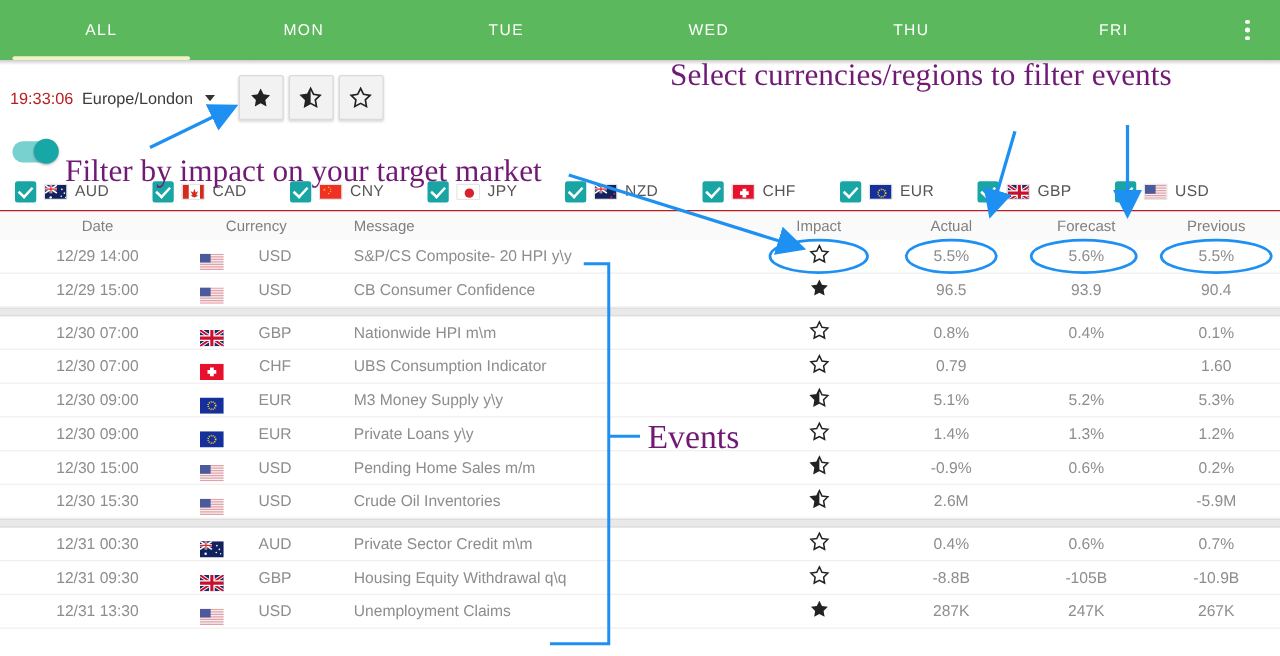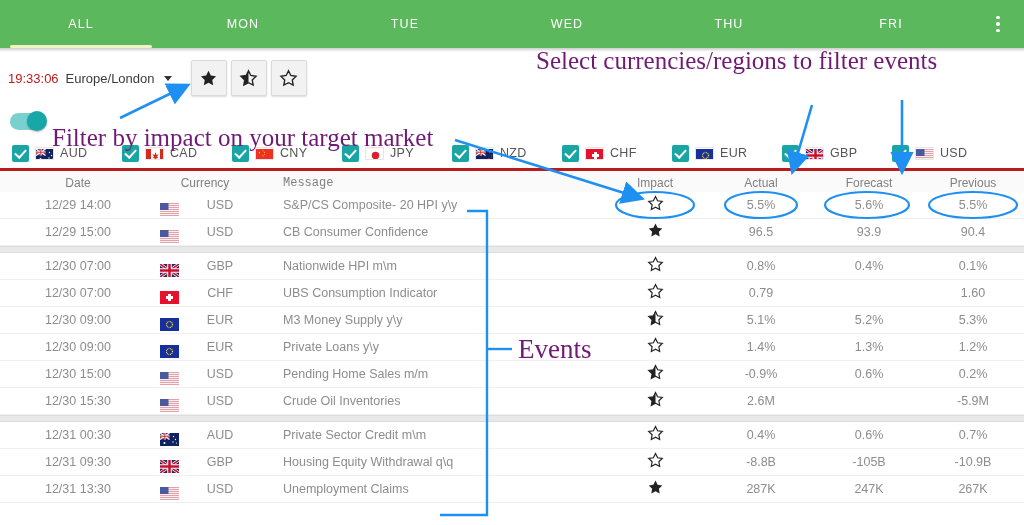--- a/index.html
+++ b/index.html
@@ -162,21 +162,21 @@
   .curlabel{
     font-size:12.5px;
     color:#555;
     letter-spacing:.3px;
   }
 
   
   .thead{
     height:24px;
     background:#fafafa;
-    border-top:3px solid #b91c1c;
+    border-top:1px solid #b91c1c;
     position:relative;
   }
   .th{
     position:absolute;
     top:0; line-height:24px;
     font-size:12px;
     color:#808080;
     text-align:center;
   }
   .tbody{ position:relative; background:#fff; }
@@ -379,21 +379,21 @@
           </g>
           <rect width="17" height="14" fill="#4a5a9c"></rect>
         </svg></span>
       <span class="curlabel">USD</span>
     </div>
   </div>
 
 <div class="thead">
   <div class="th c-date">Date</div>
   <div class="th c-cur" style="left:160px;width:90px;text-align:center;">Currency</div>
-  <div class="th c-msg" style="left:283px;font-family:Liberation Mono, monospace;">Message</div>
+  <div class="th c-msg" style="left:283px;">Message</div>
   <div class="th c-imp" style="top:0;">Impact</div>
   <div class="th c-act">Actual</div>
   <div class="th c-fc">Forecast</div>
   <div class="th c-prev">Previous</div>
 </div>
 
 <div class="tbody" id="table-body">
     <div class="row">
       <div class="cell c-date">12/29 14:00</div>
       <div class="cell c-flag"><svg viewBox="0 0 38 26" width="19" height="13">

